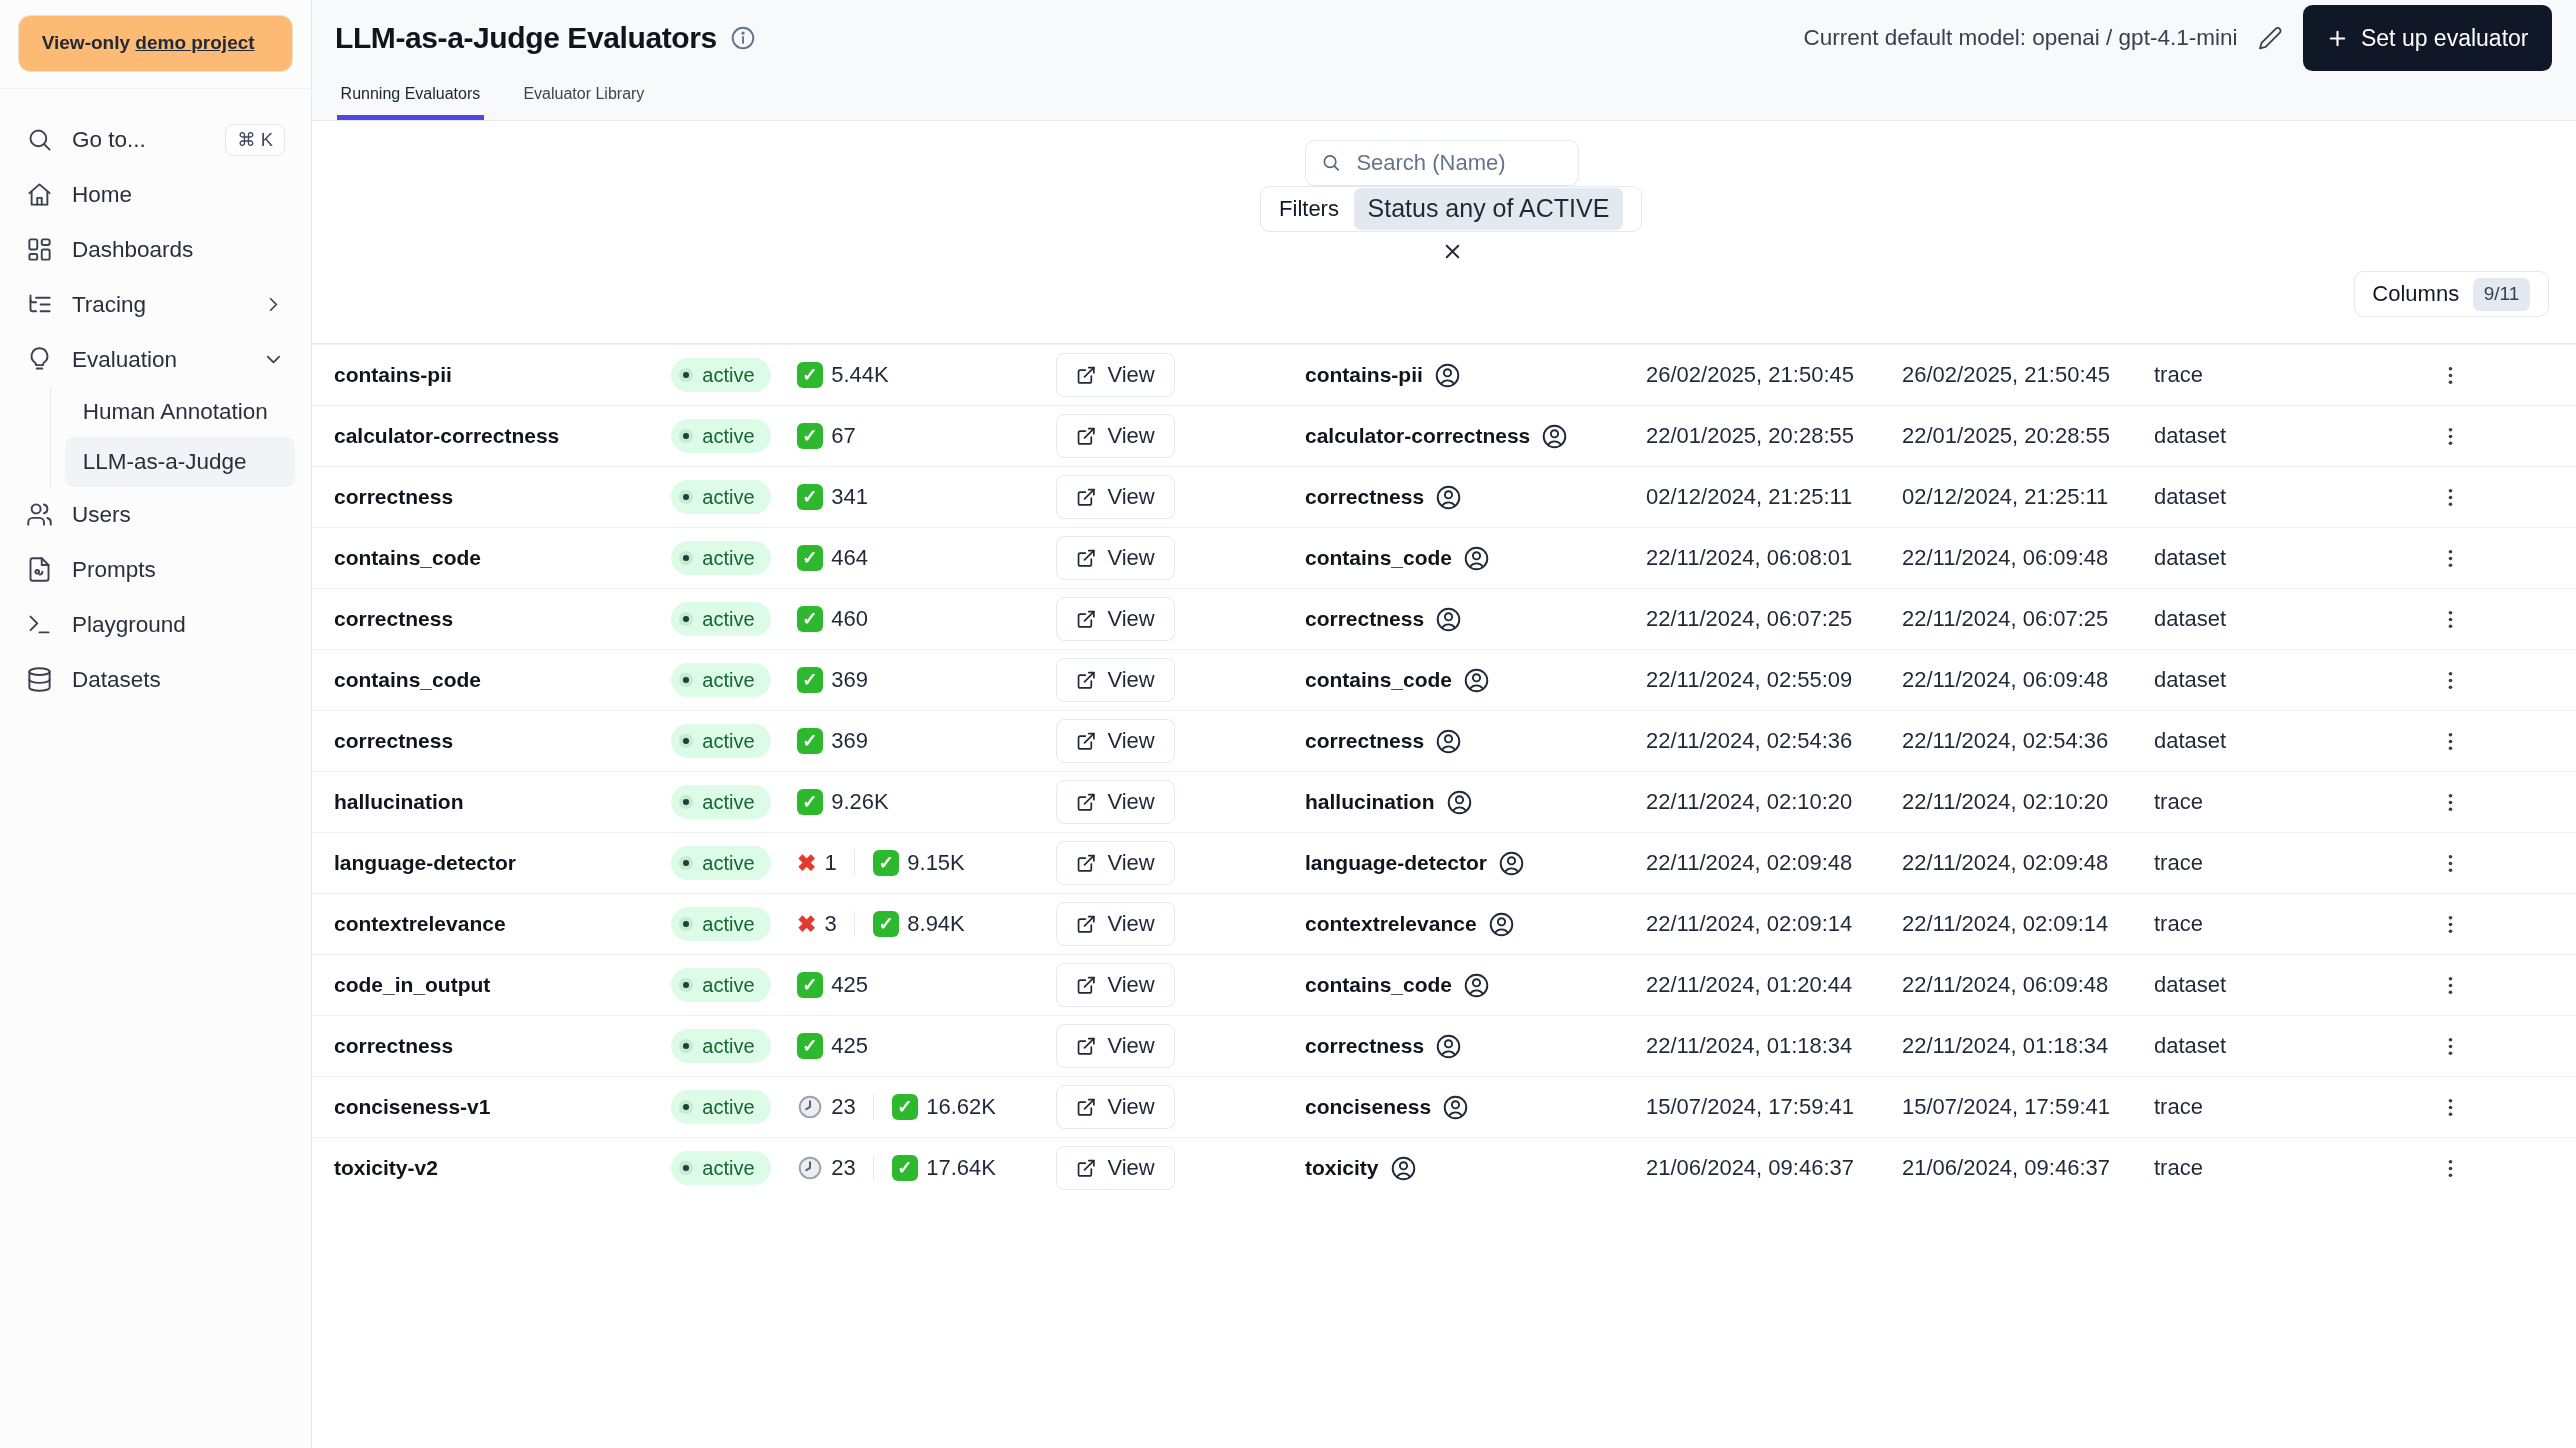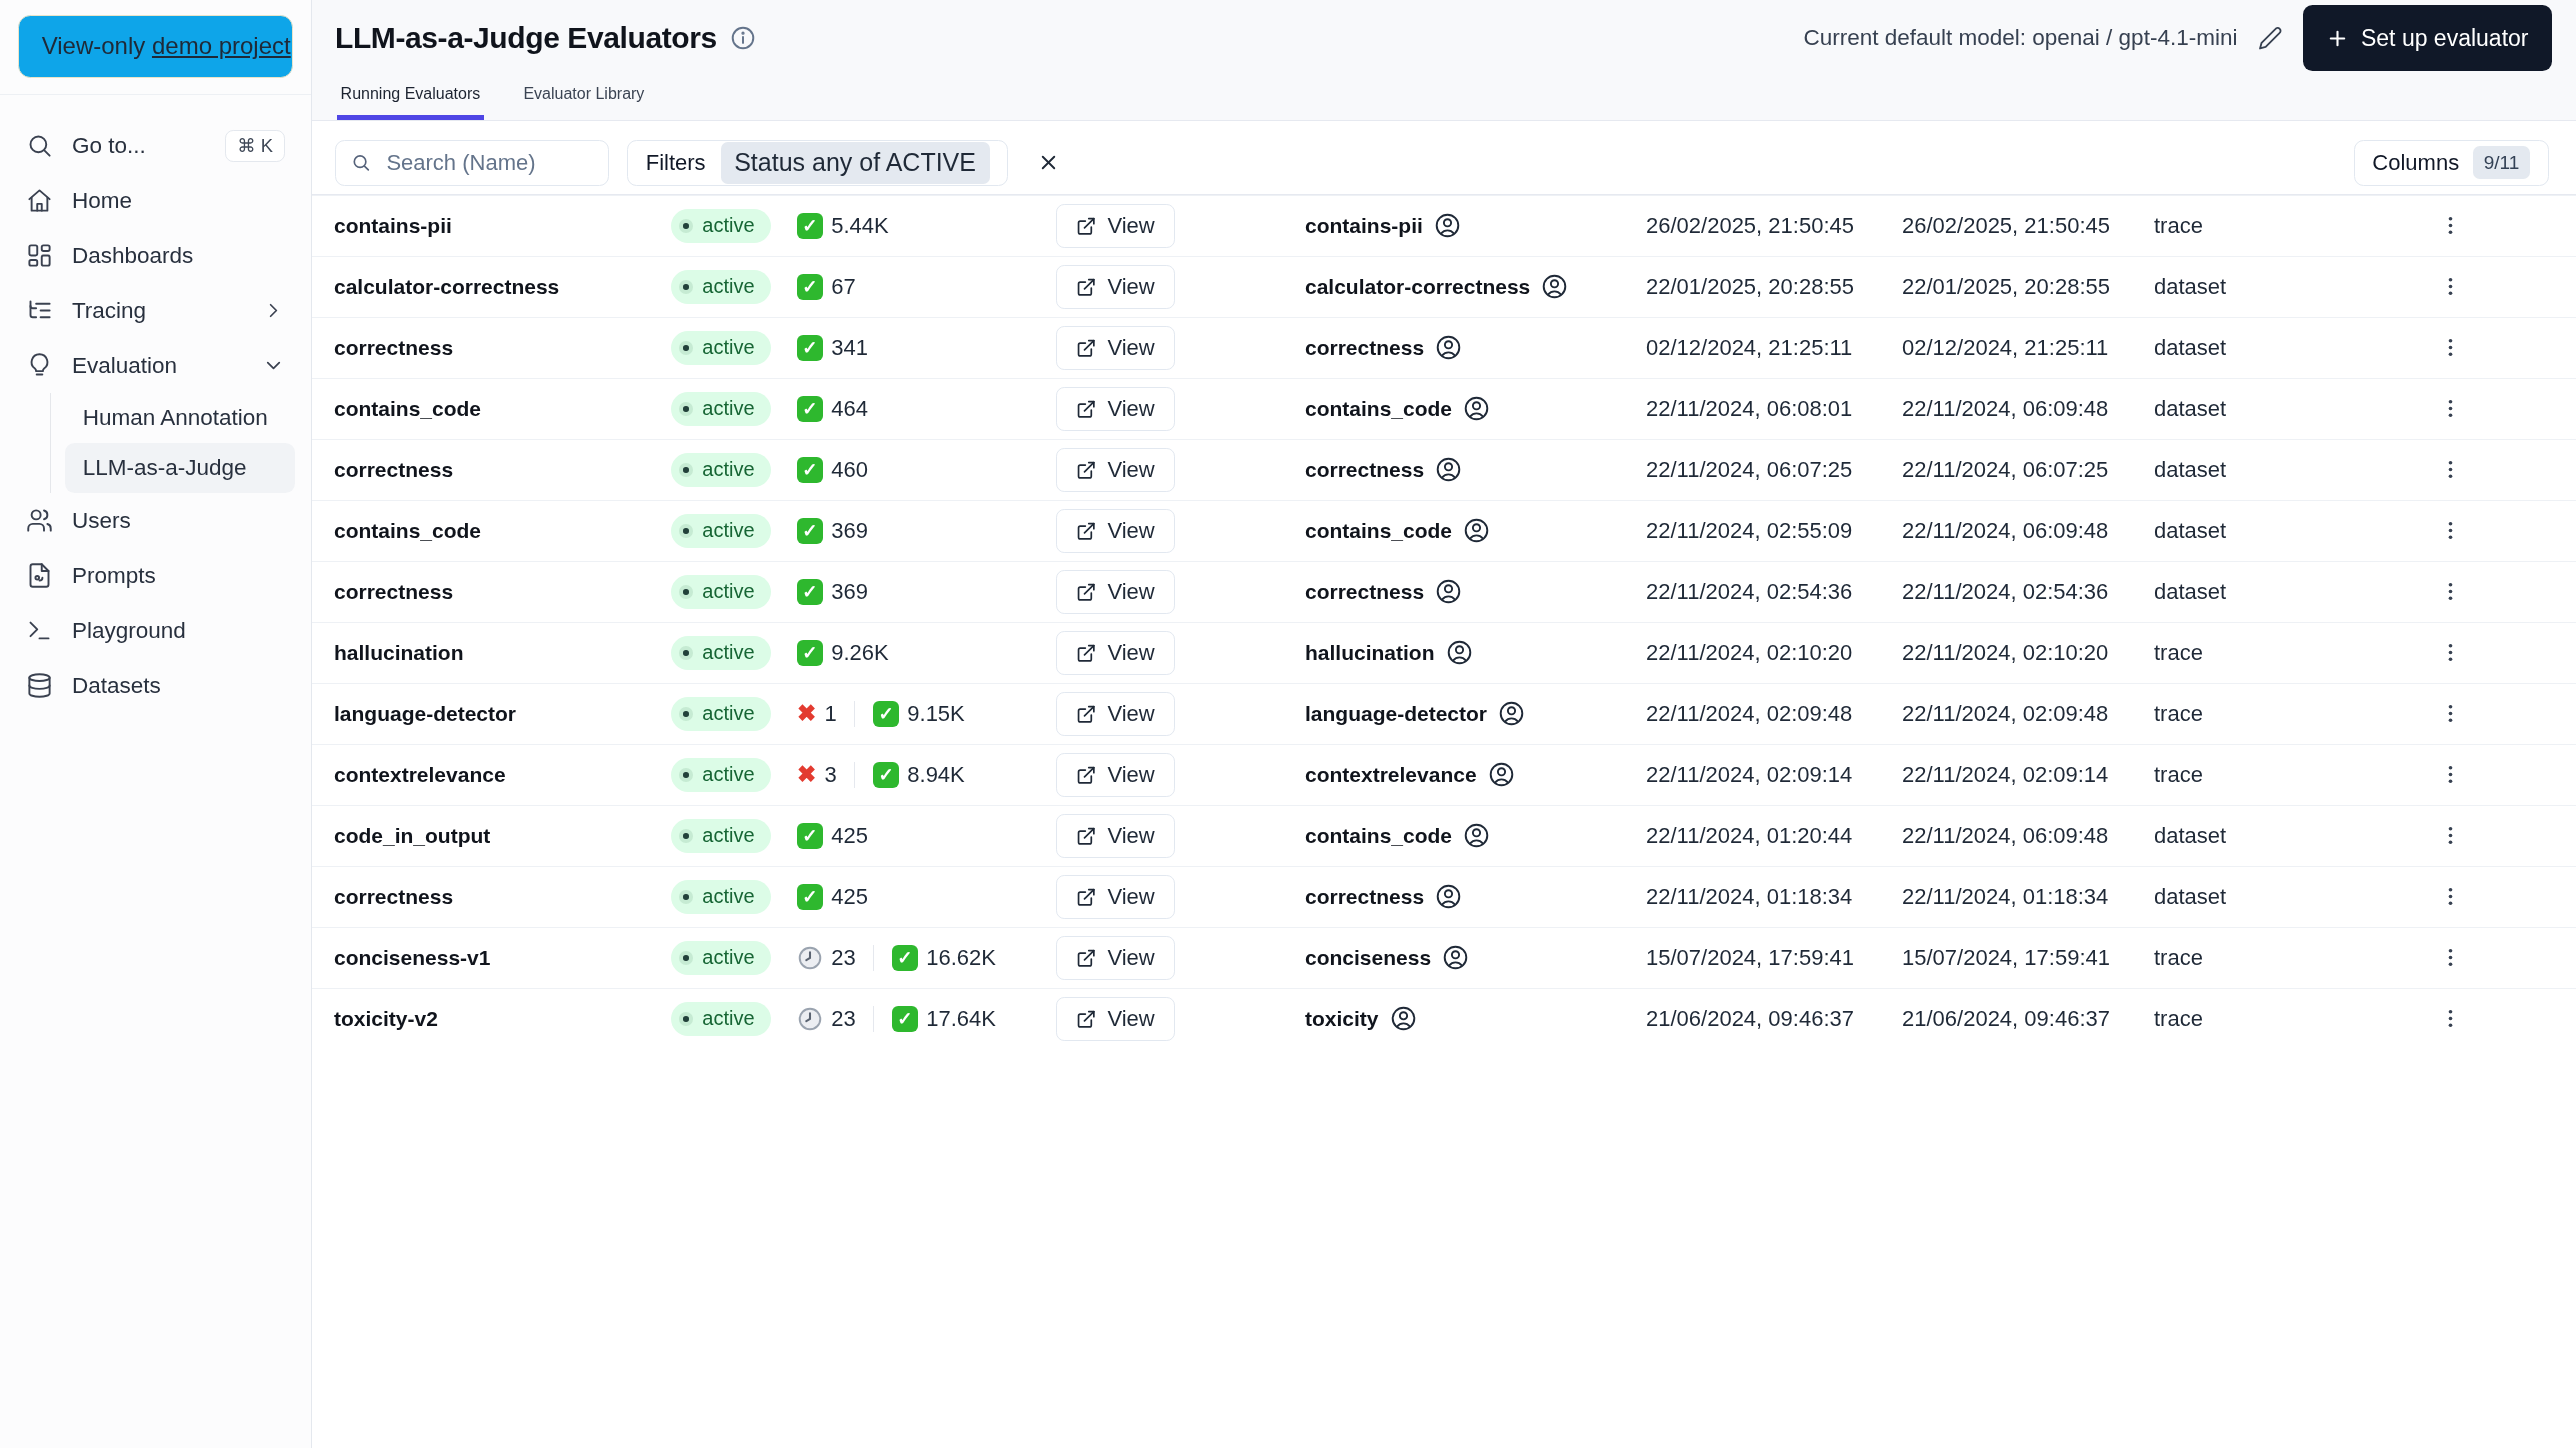--- a/index.html
+++ b/index.html
@@ -12,22 +12,22 @@
   }
   svg { display:block; }
 
   
   .sidebar {
     position:absolute; left:0; top:0; width:312px; height:1449px;
     background:#fcfcfd; border-right:1.4px solid #e4e8ee;
   }
   .banner-wrap { padding:15px 17.7px 16.4px 17.7px; border-bottom:1.4px solid #edf0f4; }
   .banner {
-    background:#0ea5e9; border:1.4px solid #e9e4c9; border-radius:12.3px;
-    padding:16.4px 6.8px 16.4px 23px; font-size:24px; color:#1f2937; white-space:nowrap;
+    background:#fdba74; border:1.4px solid #e9e4c9; border-radius:12.3px;
+    padding:16.4px 6.8px 16.4px 23px; font-size:19px; color:#1f2937; white-space:nowrap;font-weight:bold;
   }
   .banner .lnk { text-decoration:underline; cursor:pointer; }
   .nav { padding:23px 16.4px 0 16.4px; }
   .nav-item {
     display:flex; align-items:center; gap:19px; height:55px;
     padding:0 9.5px; border-radius:9.5px; font-size:22.5px; color:#28303e; cursor:pointer;
   }
   .nav-item .ico { width:27px; height:27px; flex:0 0 27px; }
   .nav-item .ico svg { width:27px; height:27px; stroke:#3a4150; stroke-width:1.7; fill:none; stroke-linecap:round; stroke-linejoin:round; }
   .cmdk {
@@ -64,21 +64,21 @@
   .tabs { display:flex; gap:35px; padding:24.5px 0 0 24.5px; }
   .tab {
     background:none; border:none; padding:0 4.1px 12.3px 4.1px; font-family:inherit;
     font-size:16px; font-weight:500; color:#1c2330; cursor:pointer;
     border-bottom:5.5px solid transparent;
   }
   .tab.active { border-bottom-color:#4f46e5; }
   .tab.inactive { color:#3b4453; }
 
   
-  .filter-row { display:flex; align-items:center; padding:19px 27px 8px 23px; border-bottom:1.4px solid #e6e9f0; background:#fff; }
+  .filter-row { display:flex; align-items:center; padding:19px 27px 26px 23px; border-bottom:1.4px solid #e6e9f0; background:#fff;flex-direction:column; }
   .search-box {
     display:flex; align-items:center; gap:13.6px; width:274px; height:46px;
     border:1.4px solid #e2e8f0; border-radius:9.5px; padding:0 15px; background:#fff;
   }
   .search-box svg { width:23px; height:23px; stroke:#55627a; stroke-width:2; fill:none; stroke-linecap:round; }
   .search-box input { border:none; outline:none; width:100%; font-size:22px; color:#111827; font-family:inherit; background:transparent; }
   .search-box input::placeholder { color:#64748b; }
   .filters-btn {
     display:flex; align-items:center; gap:15px; height:46px; margin-left:18px;
     border:1.4px solid #e2e8f0; border-radius:9.5px; background:#fff; padding:0 17.7px;

